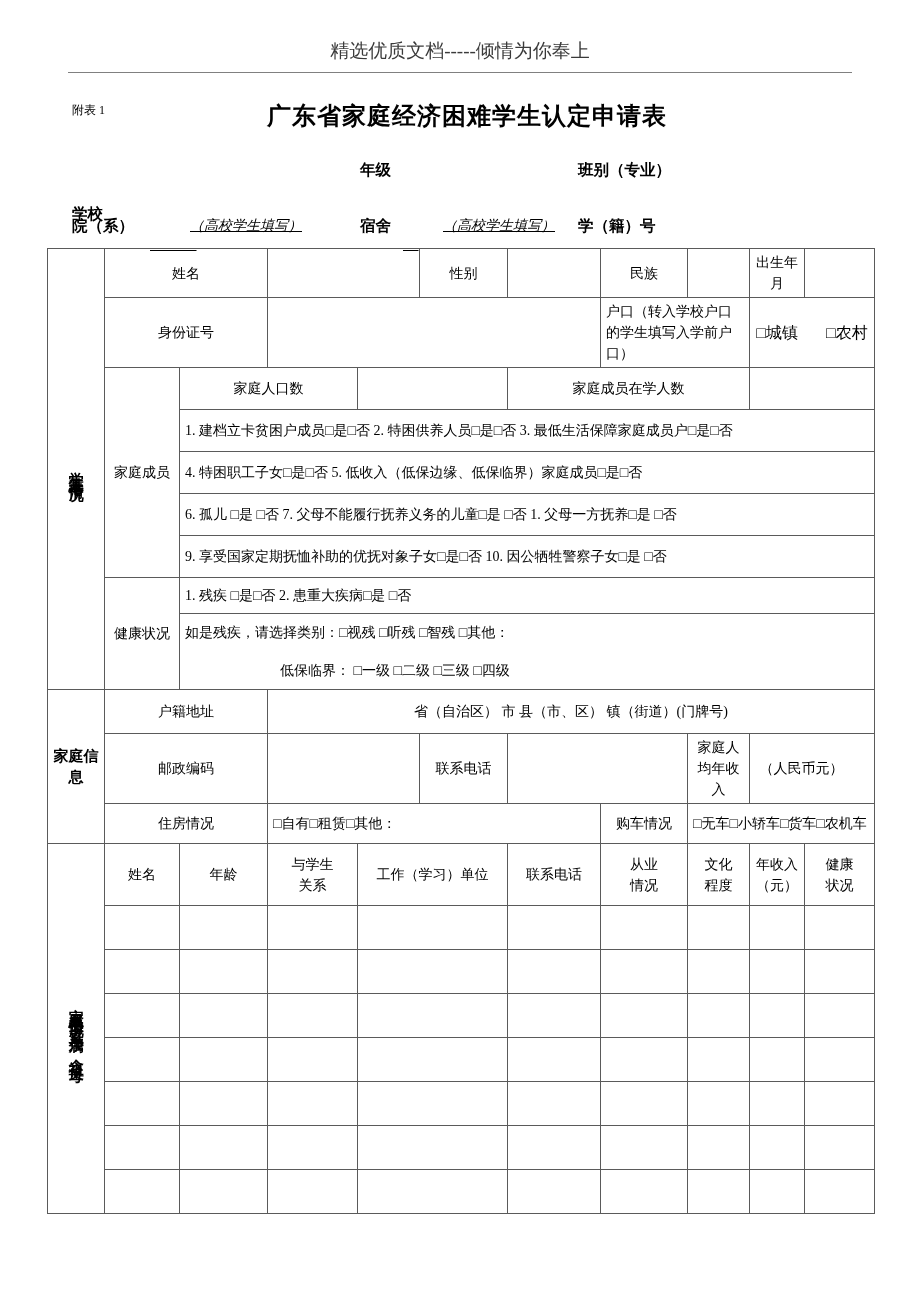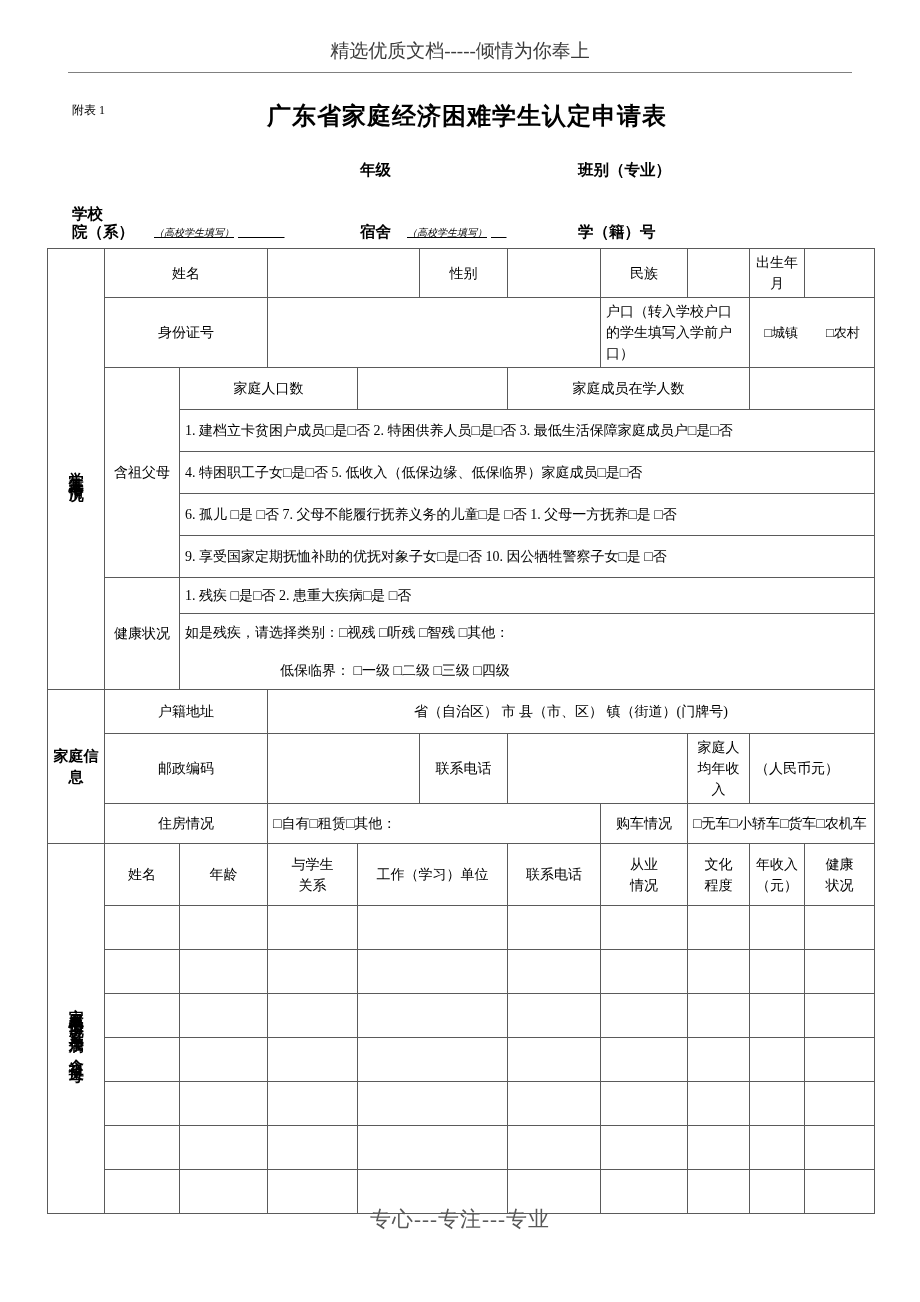--- a/index.html
+++ b/index.html
@@ -56,28 +56,29 @@
     font-size: 24px;
     font-weight: bold;
     font-family: "DejaVu Sans", "Liberation Sans", sans-serif;
     letter-spacing: 1px;
   }
 
   
   .subhead { position: absolute; font-size: 15.5px; font-weight: bold;
              font-family: "Liberation Serif","DejaVu Serif",serif; }
   .sh-r1 { top: 160px; }
-  .sh-r2 { top: 222px; }
+  .sh-r2 { top: 216px; }
   .u-hint {
     font-style: italic;
     font-weight: normal;
     text-decoration: underline;
-    font-size: 10px;
+    font-size: 14px;
     padding: 0 4px;
     font-family: "Liberation Serif","DejaVu Serif",serif;
+    margin-left: 36px;
   }
   .u-pad {
     display: inline-block;
     text-decoration: underline;
     min-width: 60px;
   }
 
   
   table.form {
     position: absolute;
@@ -110,21 +111,21 @@
     white-space: nowrap;
     font-family: "DejaVu Sans","Liberation Sans",sans-serif;
   }
   .hlabel2 {
     font-weight: bold;
     font-size: 15px;
     text-align: center;
     line-height: 1.35;
     font-family: "DejaVu Sans","Liberation Sans",sans-serif;
   }
-  .cb { font-size: 13px; }
+  .cb { font-size: 16px; }
   .sp-lg { display: inline-block; width: 28px; }
   .tcell-2l { line-height: 1.45; }
 </style>
 </head>
 <body>
 
 <div class="page">
 
   <div class="wm-top">精选优质文档-----倾情为你奉上</div>
   <div class="wm-rule"></div>
@@ -182,21 +183,21 @@
       <td class="c" colspan="2" style="height:58px">身份证号</td>
       <td class="blank" colspan="4"></td>
       <td class="l tcell-2l" colspan="2">户口（转入学校户口的学生填写入学前户口）</td>
       <td class="c" colspan="3">
         <span class="cb">□城镇</span><span class="sp-lg"></span><span class="cb">□农村</span>
       </td>
     </tr>
 
     <tr>
       <td class="c" rowspan="5">
-        <span>含祖父母</span>
+        <span>家庭成员</span>
       </td>
       <td class="c" colspan="2" style="height:42px">家庭人口数</td>
       <td class="blank" colspan="2"></td>
       <td class="c" colspan="3">家庭成员在学人数</td>
       <td class="blank" colspan="2"></td>
     </tr>
 
     <tr>
       <td class="l" colspan="9" style="height:42px">1. 建档立卡贫困户成员□是□否 2. 特困供养人员□是□否 3. 最低生活保障家庭成员户□是□否</td>
     </tr>
@@ -229,21 +230,21 @@
       </td>
       <td class="c" colspan="2" style="height:44px">户籍地址</td>
       <td class="c" colspan="8">省（自治区）   市       县（市、区）   镇（街道）(门牌号)</td>
     </tr>
     <tr>
       <td class="c" colspan="2" style="height:44px">邮政编码</td>
       <td class="blank" colspan="2"></td>
       <td class="c" colspan="1">联系电话</td>
       <td class="blank" colspan="2"></td>
       <td class="c" colspan="1">家庭人均年收入</td>
-      <td class="c" colspan="2" style="text-align:left;padding-right:26px">（人民币元）</td>
+      <td class="c" colspan="2" style="text-align:center;padding-right:26px">（人民币元）</td>
     </tr>
     <tr>
       <td class="c" colspan="2" style="height:40px">住房情况</td>
       <td class="l" colspan="4">□自有□租赁□其他：</td>
       <td class="c" colspan="1">购车情况</td>
       <td class="l" colspan="3">□无车□小轿车□货车□农机车</td>
     </tr>
 
     <tr>
       <td class="c" rowspan="8">
@@ -333,15 +334,14 @@
       <td colspan="2"></td>
       <td></td>
       <td></td>
       <td></td>
       <td></td>
       <td></td>
     </tr>
   </tbody>
     </table>
 
-  <div class="wm-bottom">专心---专注---专业</div>
 
 </div>
 
 </body></html>

